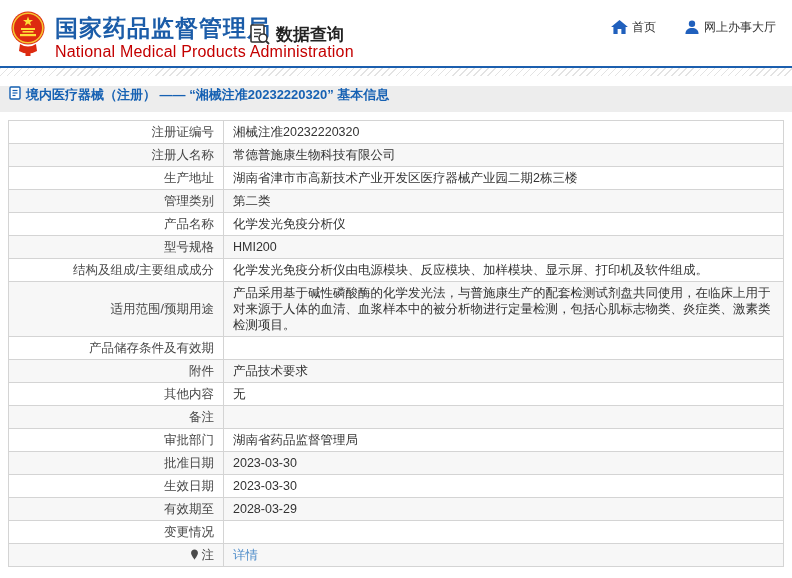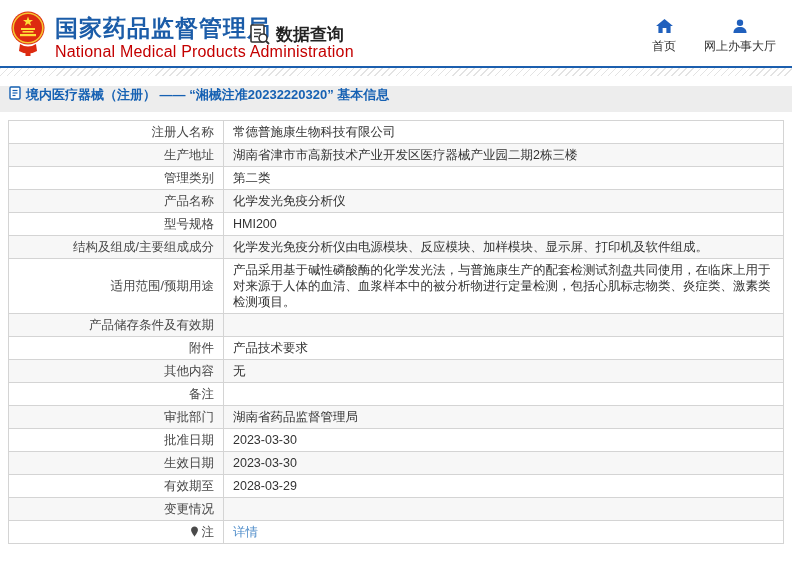--- a/index.html
+++ b/index.html
@@ -10,21 +10,21 @@
   .site-header { position:relative; height:68px; background:#fff;
     border-bottom:2px solid #1c5fae; }
   .logo-area { position:absolute; left:10px; top:9px; display:flex; align-items:flex-start; }
   .emblem { width:36px; height:48px; flex:0 0 auto; }
   .org-names { margin-left:9px; padding-top:6px; }
   .org-cn { font-size:23px; font-weight:bold; color:#1b5ca8; letter-spacing:1px; line-height:26px; }
   .org-en { font-size:16px; color:#c40000; margin-top:2px; letter-spacing:0.2px; }
   .data-query { position:absolute; left:248px; top:23px; display:flex; align-items:center;
     gap:5px; font-size:17px; font-weight:600; color:#222; cursor:pointer; }
   .top-nav { position:absolute; right:16px; top:19px; display:flex; gap:28px; }
-  .nav-item { display:flex; flex-direction:column; align-items:center; gap:4px;
+  .nav-item { display:flex; flex-direction:row; align-items:center; gap:4px;
     font-size:12px; color:#333; cursor:pointer; }
   .hatch-strip { height:8px;
     background:repeating-linear-gradient(135deg, #e3e3e3 0 1px, transparent 1px 5px); }
 
   
   .breadcrumb-bar { margin-top:10px; height:26px; background:#ededed;
     display:flex; align-items:flex-start; gap:5px; padding-left:9px;
     font-size:13px; font-weight:600; color:#1661b3; }
 
   
@@ -101,20 +101,24 @@
 </div>
 
 <div class="table-wrap">
   <table class="detail">
     <colgroup>
         <col class="c-label">
         <col>
       </colgroup>
     <tbody>
         <tr>
+          <td class="lbl"><span>注册证编号</span></td>
+          <td class="val">湘械注准20232220320</td>
+        </tr>
+        <tr>
           <td class="lbl"><span>注册人名称</span></td>
           <td class="val">常德普施康生物科技有限公司</td>
         </tr>
         <tr>
           <td class="lbl"><span>生产地址</span></td>
           <td class="val">湖南省津市市高新技术产业开发区医疗器械产业园二期2栋三楼</td>
         </tr>
         <tr>
           <td class="lbl"><span>管理类别</span></td>
           <td class="val">第二类</td>

